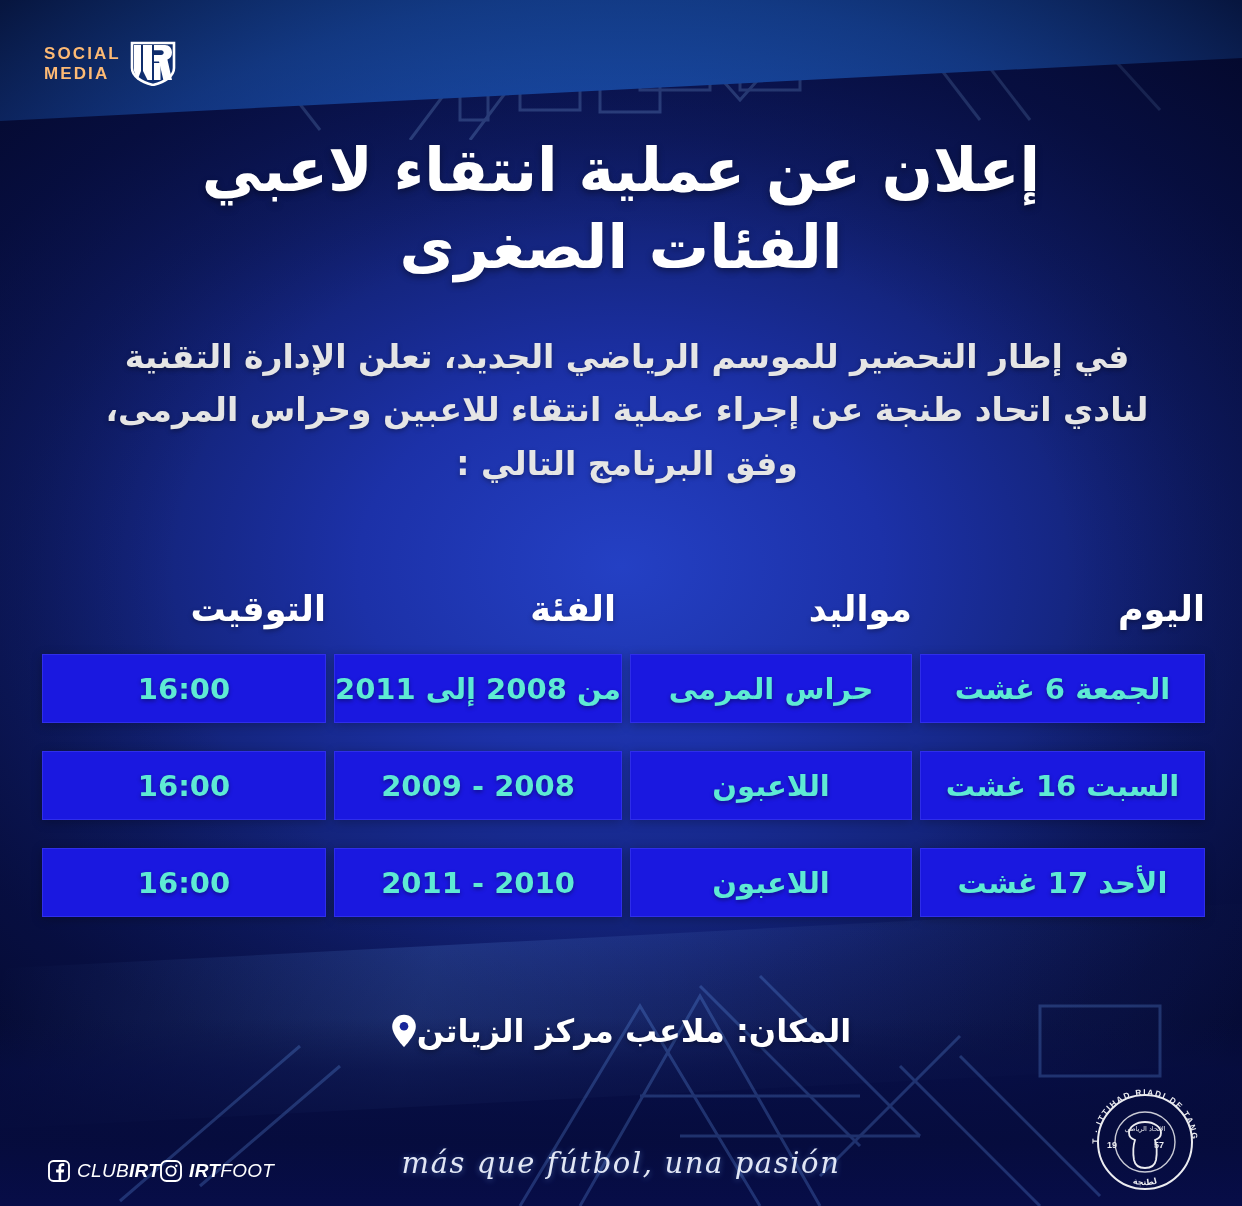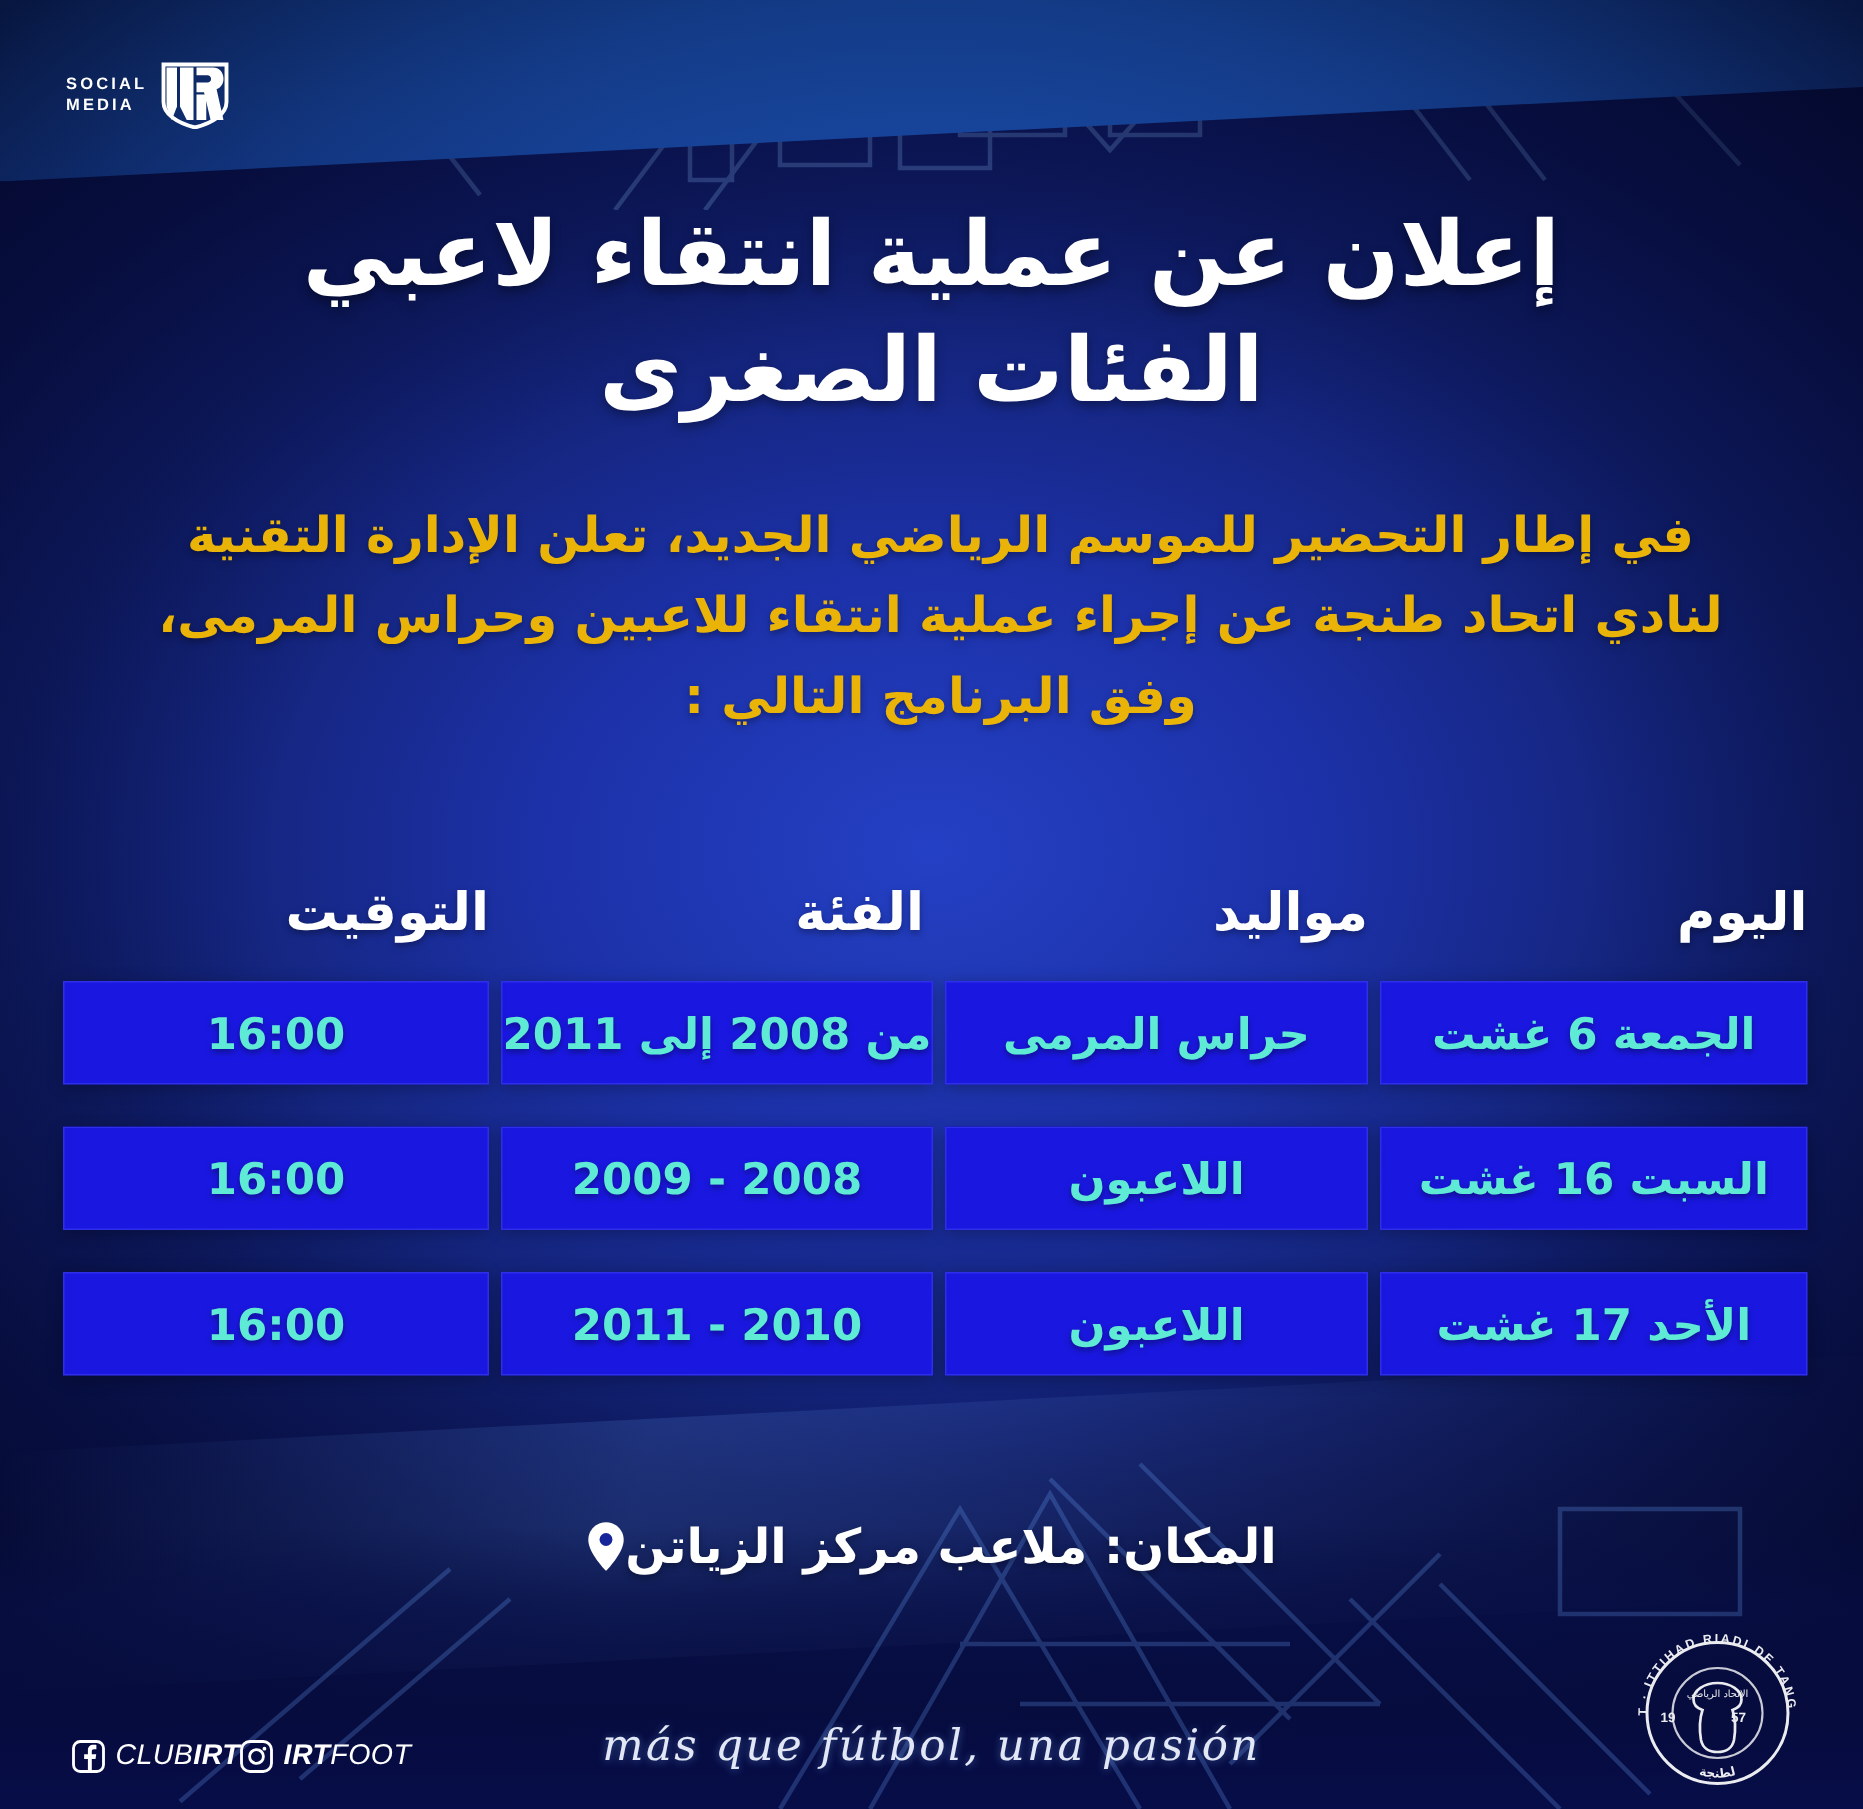--- a/index.html
+++ b/index.html
@@ -45,36 +45,36 @@
     background:linear-gradient(105deg,rgba(90,150,255,.00) 0%,rgba(110,170,255,.16) 34%,rgba(150,200,255,.05) 62%,rgba(60,110,230,.0) 100%);
     transform:skewY(-3deg);
   }
   
   .page{position:absolute;inset:0;}
   
   .hdr-logo{position:absolute;left:44px;top:40px;display:flex;align-items:center;gap:9px;}
   .mono-shield{width:46px;height:46px;display:block;}
   .logo-words{display:flex;flex-direction:column;line-height:1.0;}
   .logo-words span{
-    color:#ffffff;font-weight:700;font-size:11px;letter-spacing:2.1px;
+    color:#fdba74;font-weight:700;font-size:17px;letter-spacing:2.1px;
     font-family:"Liberation Sans",sans-serif;direction:ltr;
   }
   .logo-words span + span{margin-top:3px;}
   
   .title{
     position:absolute;left:60px;right:60px;top:132px;
     text-align:center;color:#ffffff;
     font-size:60px;line-height:1.28;font-weight:700;
     letter-spacing:-0.5px;
     text-shadow:0 3px 7px rgba(0,0,0,.38);
   }
   
   .body-text{
     position:absolute;left:90px;right:78px;top:330px;
-    color:#eab308;text-align:center;
+    color:#e5e5e5;text-align:center;
     font-size:33px;line-height:1.62;font-weight:700;
     text-shadow:0 2px 5px rgba(0,0,0,.35);
   }
   
   .table{
     position:absolute;left:38px;top:576px;width:1167px;
   }
   .t-row{display:flex;gap:8px;}
   .t-head{height:66px;align-items:center;margin-bottom:12px;}
   .t-body-row{height:69px;margin-bottom:28px;}

